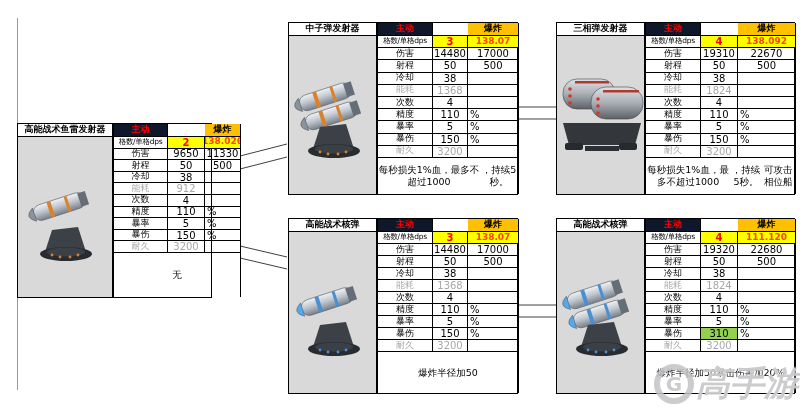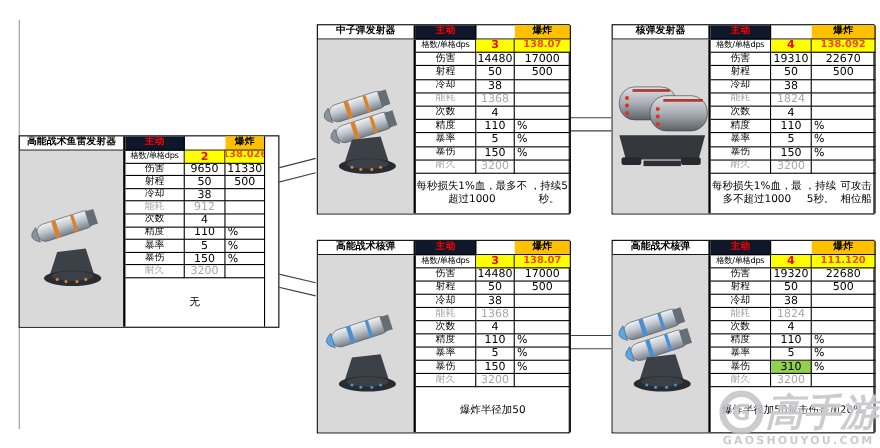--- a/index.html
+++ b/index.html
@@ -44,21 +44,21 @@
     <line x1="240" y1="169" x2="287" y2="157" stroke="#404040" stroke-width="1"></line>
     <line x1="240" y1="246" x2="287" y2="257" stroke="#404040" stroke-width="1"></line>
     <line x1="240" y1="258" x2="287" y2="269" stroke="#404040" stroke-width="1"></line>
     <line x1="518" y1="107" x2="556" y2="107" stroke="#404040" stroke-width="1"></line>
     <line x1="518" y1="119" x2="556" y2="119" stroke="#404040" stroke-width="1"></line>
     <line x1="518" y1="305" x2="556" y2="305" stroke="#404040" stroke-width="1"></line>
     <line x1="518" y1="317" x2="556" y2="317" stroke="#404040" stroke-width="1"></line>
   </svg>
 
   <div id="tables-root">
-      <div class="t" style="left: 17px; top: 123px; width: 237px; grid-template-columns: 96px 54px 37px 36px; grid-template-rows: 13px repeat(10, 11.6px) 44px;">
+      <div class="t" style="left: 17px; top: 123px; width: 195px; grid-template-columns: 96px 54px 37px 36px; grid-template-rows: 13px repeat(10, 11.6px) 44px;">
         <div class="c title" style="grid-area: 1 / 1;">高能战术鱼雷发射器</div>
         <div class="c head-a" style="grid-area: 1 / 2;">主动</div>
         <div class="c head-t" style="grid-area: 1 / 3;">鱼雷</div>
         <div class="c head-e" style="grid-area: 1 / 4;">爆炸</div>
         <div class="c img" style="grid-area: 2 / 1 / span 11;">
           <span><svg width="86" height="100" viewBox="0 0 86 100">
     <defs>
                 <linearGradient id="ag" x1="0" y1="0" x2="0" y2="1">
       <stop offset="0" stop-color="#f0f2f4"></stop>
                   <stop offset="0.45" stop-color="#c2c8d0"></stop>
@@ -179,21 +179,21 @@
         <div class="c val unit" style="grid-area: 10 / 4;">%</div>
         <div class="c lbl muted" style="grid-area: 11 / 2;">耐久</div>
         <div class="c val muted" style="grid-area: 11 / 3;">3200</div>
         <div class="c val muted" style="grid-area: 11 / 4;"></div>
         <div class="c note" style="grid-area: 12 / 2 / auto / span 3;">
           <div>每秒损失1%血，最多不超过1000</div>
           <div>，持续5秒。</div>
         </div>
       </div>
       <div class="t" style="left: 556px; top: 22px; width: 239px; grid-template-columns: 89px 55px 37px 58px; grid-template-rows: 13px repeat(10, 12.2px) 36px;">
-        <div class="c title" style="grid-area: 1 / 1;">核弹发射器</div>
+        <div class="c title" style="grid-area: 1 / 1;">三相弹发射器</div>
         <div class="c head-a" style="grid-area: 1 / 2;">主动</div>
         <div class="c head-t" style="grid-area: 1 / 3;">鱼雷</div>
         <div class="c head-e" style="grid-area: 1 / 4;">爆炸</div>
         <div class="c img" style="grid-area: 2 / 1 / span 11;">
           <span><svg width="92" height="100" viewBox="0 0 92 100">
     <defs>
                 <linearGradient id="tpg" x1="0" y1="0" x2="0" y2="1">
       <stop offset="0" stop-color="#dfe2e6"></stop>
                   <stop offset="0.5" stop-color="#a9aeb5"></stop>
       <stop offset="1" stop-color="#5c6167"></stop>
@@ -385,15 +385,14 @@
           <div>暴击伤害加20%</div>
         </div>
       </div>
     </div>
 
   <div class="watermark">
     <div class="wm-row">
       <span class="wm-g">G</span>
       <span>高手游</span>
     </div>
-    <div class="wm-url">GAOSHOUYOU.COM</div>
   </div>
 </div>
 
 </body></html>

